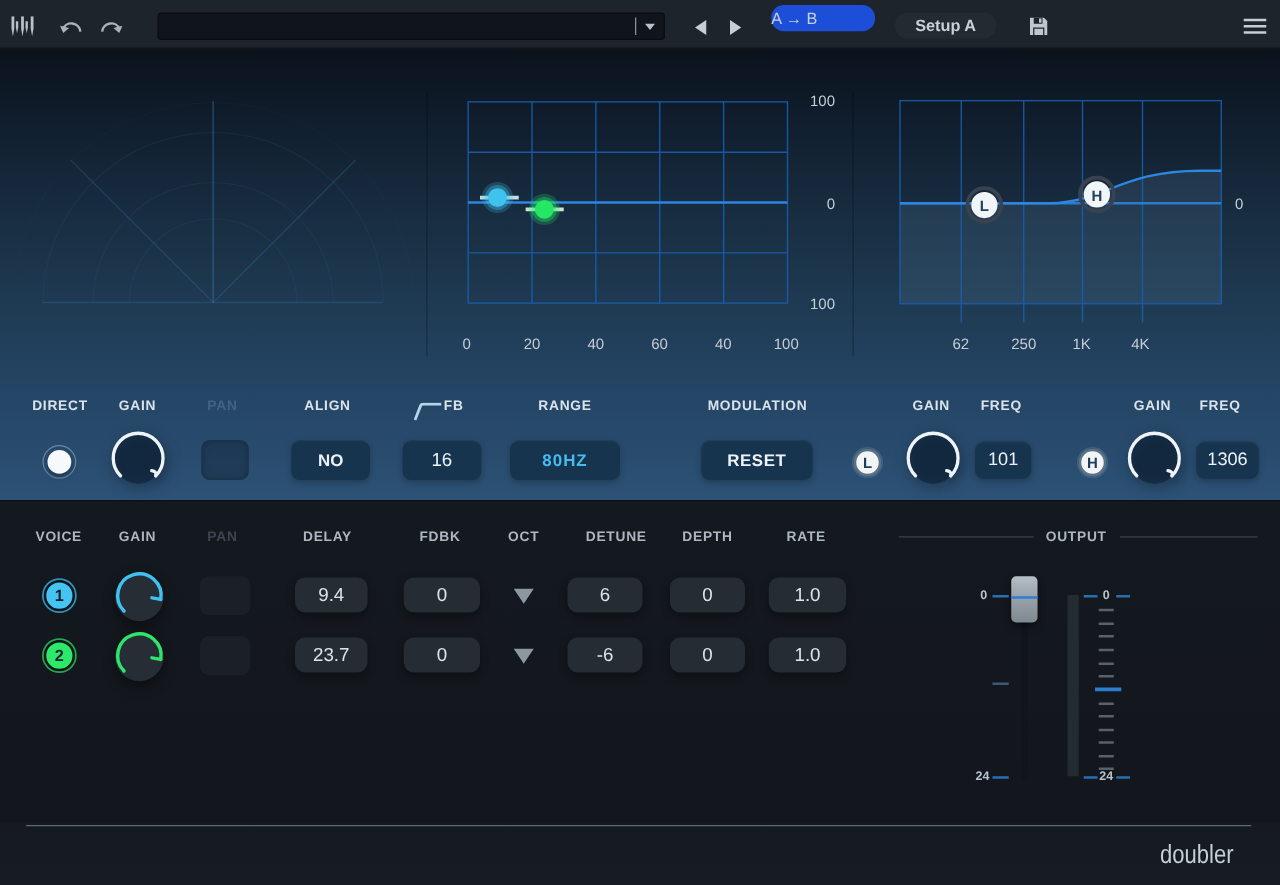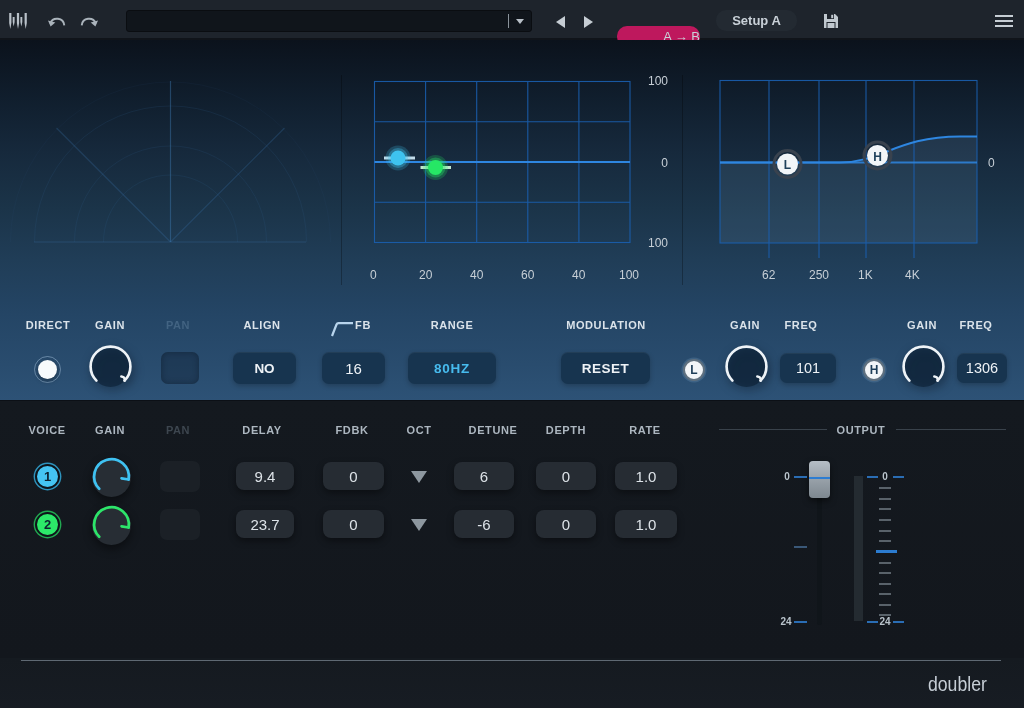--- a/index.html
+++ b/index.html
@@ -53,21 +53,21 @@
     <path d="M19 4.6 L16.4 10.4 L11.7 6.4 Z" fill="#aab3bb"></path>
   </svg>
 
   <div class="abs" style="left:126px;top:10px;width:406px;height:22px;background:#10151b;border-radius:3px;border:1px solid #0a0d11;"></div>
   <div class="abs" style="left:508px;top:14px;width:1px;height:14px;background:#8a939b;"></div>
   <div class="abs" style="left:516px;top:18.5px;width:0;height:0;border-left:4.5px solid transparent;border-right:4.5px solid transparent;border-top:5.5px solid #b8c0c8;"></div>
 
   <div class="abs" style="left:556px;top:16px;width:0;height:0;border-top:6px solid transparent;border-bottom:6px solid transparent;border-right:9px solid #c6cdd4;"></div>
   <div class="abs" style="left:584px;top:16px;width:0;height:0;border-top:6px solid transparent;border-bottom:6px solid transparent;border-left:9px solid #c6cdd4;"></div>
 
-  <div class="abs tbtxt" style="left:617px;top:26px;width:83px;height:21px;background:#be185d;border-radius:10px;text-align:right;line-height:21px;">A → B</div>
+  <div class="abs tbtxt" style="left:617px;top:4px;width:83px;height:21px;background:#1d4ed8;border-radius:10px;text-align:left;line-height:21px;">A → B</div>
   <div class="abs tbtxt" style="left:716px;top:10px;width:81px;height:21px;background:#232a32;border-radius:10px;text-align:center;line-height:21px;font-weight:bold;">Setup A</div>
 
   <svg class="abs" style="left:824px;top:14px" width="14" height="14" viewBox="0 0 14 14">
     <path d="M0 0 H11 L14 3 V14 H0 Z" fill="#c0c8cf"></path>
     <rect x="3" y="0" width="7" height="5" fill="#1e242c"></rect>
     <rect x="7.2" y="0.8" width="2" height="3.4" fill="#c0c8cf"></rect>
     <rect x="2.5" y="8" width="9" height="6" fill="#1e242c"></rect>
     <rect x="3.5" y="9" width="7" height="5" fill="#c0c8cf"></rect>
   </svg>
 
@@ -181,21 +181,21 @@
   <div class="abs cbtn" style="left:408px;width:88px;font-weight:bold;font-size:13.5px;letter-spacing:0.8px;color:#47bbee;top:312px;">80HZ</div>
   <div class="abs cbtn" style="left:561px;width:89px;font-weight:bold;font-size:13.5px;letter-spacing:0.5px;top:312px;">RESET</div>
 
   <div class="abs" style="left:683px;top:319px;width:22px;height:22px;border-radius:50%;background:#f2f5f8;border:2px solid rgba(15,40,62,0.65);box-shadow:0 0 0 1.5px rgba(120,160,195,0.25);display:flex;align-items:center;justify-content:center;font-size:12px;font-weight:bold;color:#1d3d58;">L</div>
 
   <svg class="abs" style="left:722px;top:302px;filter:drop-shadow(2px 4px 5px rgba(5,15,28,0.55))" width="49" height="49" viewBox="0 0 48 48">
     <circle cx="24" cy="25" r="19" fill="rgba(10,28,46,0.55)"></circle>
     <path d="M10.21 37.79 A 19.5 19.5 0 1 1 37.79 37.79" fill="none" stroke="#eef3f7" stroke-width="2.6" stroke-linecap="round"></path>
     <path d="M37.79 37.79 Q 38.8 34.4 34.6 33.8" fill="none" stroke="#eef3f7" stroke-width="2.5" stroke-linecap="round"></path>
   </svg>
-  <div class="abs cbtn" style="left:780px;width:56px;height:30px;top:313px;font-size:14.5px;">101</div>
+  <div class="abs cbtn" style="left:780px;width:45px;height:30px;top:313px;font-size:14.5px;">101</div>
 
   <div class="abs" style="left:863px;top:319px;width:22px;height:22px;border-radius:50%;background:#f2f5f8;border:2px solid rgba(15,40,62,0.65);box-shadow:0 0 0 1.5px rgba(120,160,195,0.25);display:flex;align-items:center;justify-content:center;font-size:12px;font-weight:bold;color:#1d3d58;">H</div>
   <svg class="abs" style="left:899px;top:302px;filter:drop-shadow(2px 4px 5px rgba(5,15,28,0.55))" width="49" height="49" viewBox="0 0 48 48">
     <circle cx="24" cy="25" r="19" fill="rgba(10,28,46,0.55)"></circle>
     <path d="M10.21 37.79 A 19.5 19.5 0 1 1 37.79 37.79" fill="none" stroke="#eef3f7" stroke-width="2.6" stroke-linecap="round"></path>
     <path d="M37.79 37.79 Q 38.8 34.4 34.6 33.8" fill="none" stroke="#eef3f7" stroke-width="2.5" stroke-linecap="round"></path>
   </svg>
   <div class="abs cbtn" style="left:957px;width:50px;height:30px;top:313px;font-size:14.5px;">1306</div>
 </div>
 

